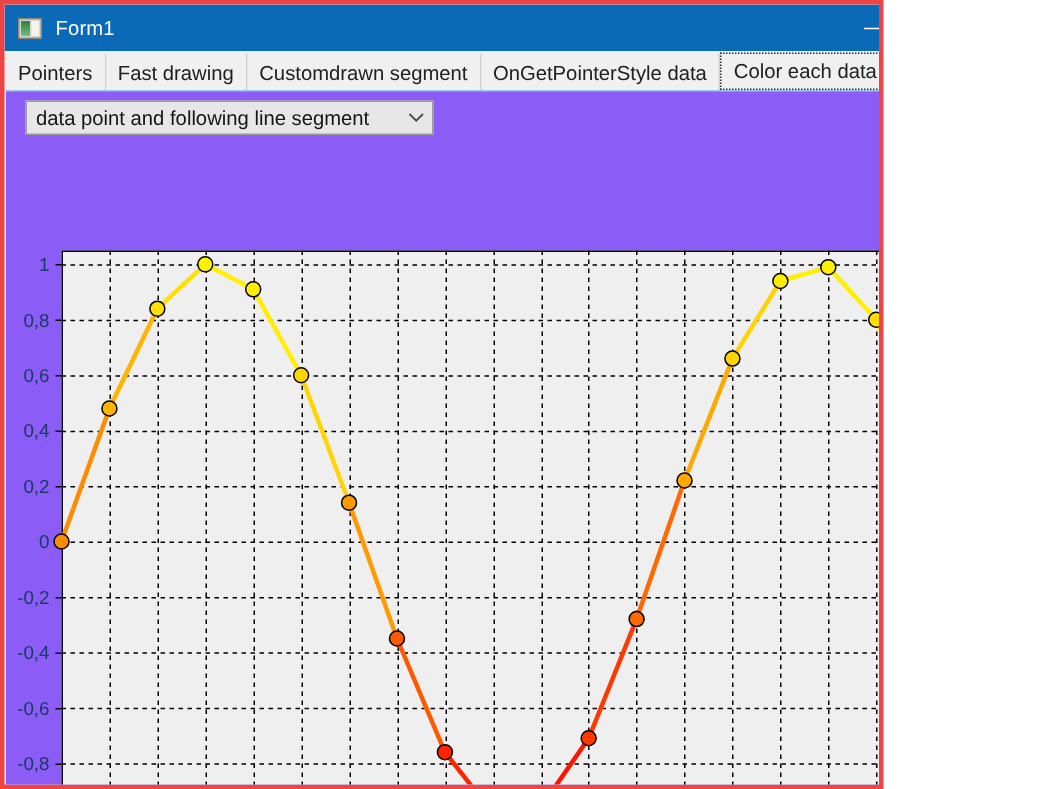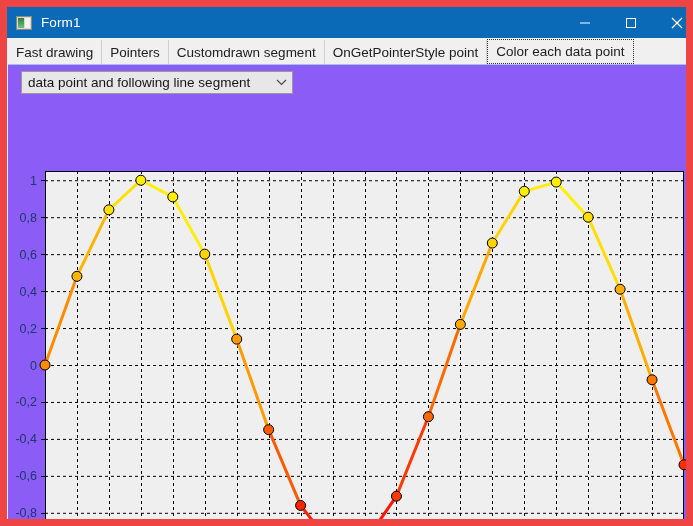--- a/index.html
+++ b/index.html
@@ -5,25 +5,25 @@
   html, body {
     margin: 0;
     padding: 0;
     background: #ffffff;
   }
   body {
     font-family: "Liberation Sans", sans-serif;
   }
   #app-window {
     position: relative;
-    width: 693px;
+    width: 589px;
     height: 526px;
     box-sizing: border-box;
     background: #f0f0f0;
-    border: 7px solid #ef4444;
+    border: 3px solid #ef4444;
     overflow: hidden;
     text-decoration: underline;
   }
 
   
   #titlebar {
     position: absolute;
     left: 0; top: 0;
     width: 693px;
     height: 31px;
@@ -175,30 +175,30 @@
         <svg width="12" height="12" viewBox="0 0 12 12">
           <line x1="1" y1="1" x2="11" y2="11" stroke="#ffffff" stroke-width="1.2"></line>
           <line x1="11" y1="1" x2="1" y2="11" stroke="#ffffff" stroke-width="1.2"></line>
         </svg>
       </div>
     </div>
   </div>
 
   <div id="tabstrip">
     <div class="tab">
+      <span>Pointers</span>
+    </div>
+    <div class="tab">
       <span>Fast drawing</span>
-    </div>
-    <div class="tab">
-      <span>Pointers</span>
     </div>
     <div class="tab">
       <span>Customdrawn segment</span>
     </div>
     <div class="tab">
-      <span>OnGetPointerStyle point</span>
+      <span>OnGetPointerStyle data</span>
     </div>
     <div class="tab selected">
       <span>Color each data point</span>
     </div>
   </div>
 
   <div id="client">
 
     <div id="mode-combo">
       <div id="mode-combo-value">data point and following line segment</div>

